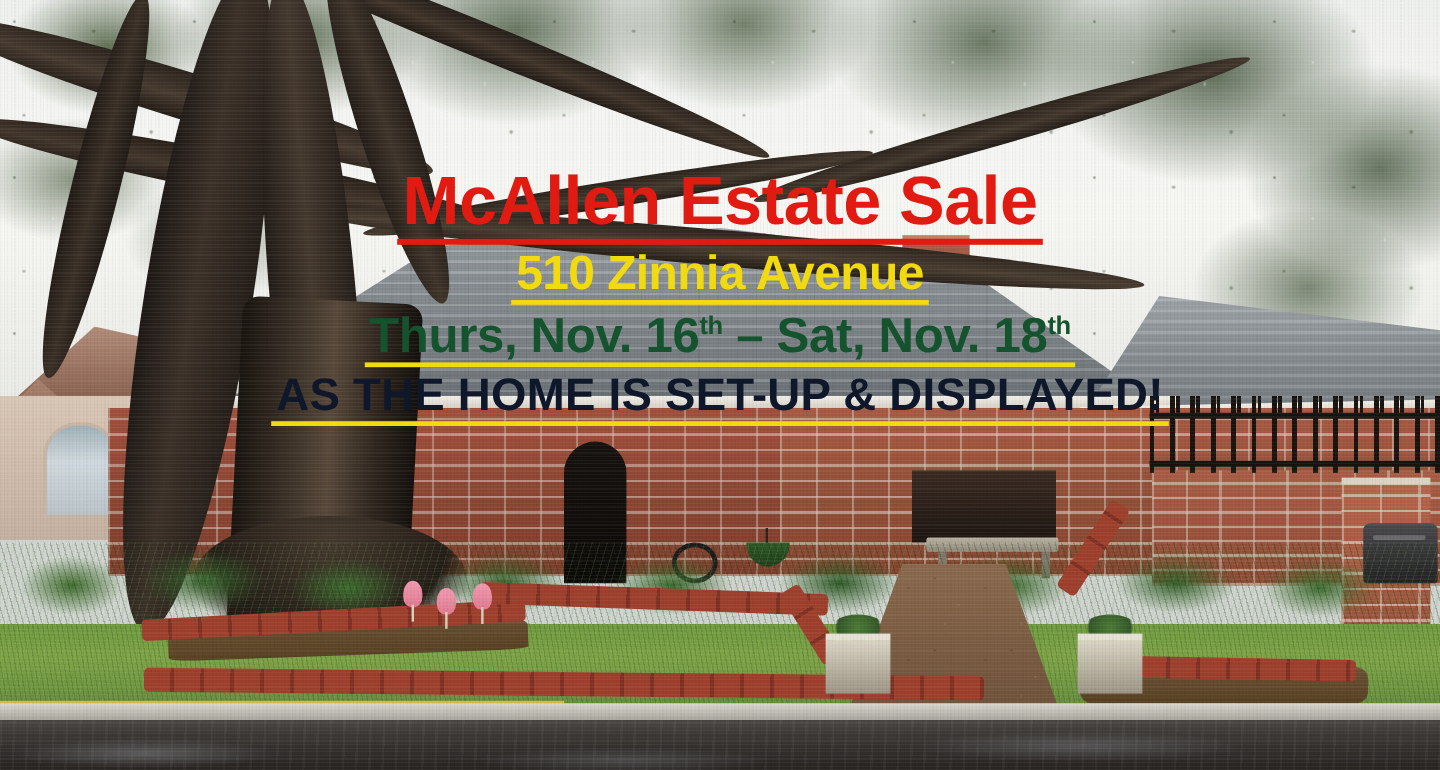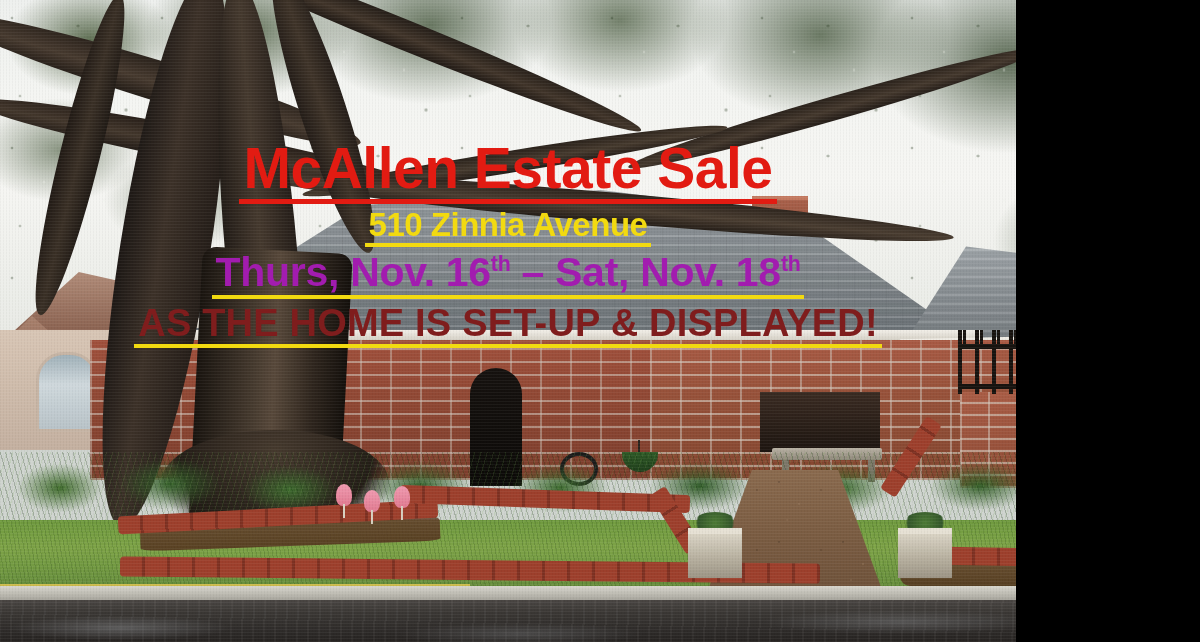--- a/index.html
+++ b/index.html
@@ -1,20 +1,20 @@
 <!DOCTYPE html>
 <html><head>
 <meta charset="utf-8">
 <style>
   html,body{margin:0;padding:0;background:#000;}
   body{font-family:"Liberation Sans", sans-serif;}
 
   #flyer{
     position:relative;
-    width:1016px;height:642px;
+    width:1200px;height:642px;
     overflow:hidden;
     background:#cfd4cf;
   }
 
   
   .photo{position:absolute;inset:0;overflow:hidden;}
 
   
   .sky{
     position:absolute;left:0;top:0;width:1200px;height:330px;
@@ -362,34 +362,34 @@
     display:inline-block;position:relative;padding:0 4px;
   }
   .ln .u::after{
     content:"";position:absolute;left:0;right:0;bottom:-6px;height:4px;
   }
 
   .l-title{font-size:57px;letter-spacing:-.5px;margin-bottom:11px;}
   .l-title .u{color:#E21B12;}
   .l-title .u::after{background:#E21B12;height:5px;bottom:-7px;}
 
-  .l-addr{font-size:33px;letter-spacing:-.5px;margin-bottom:11px;}
+  .l-addr{font-size:40px;letter-spacing:-.5px;margin-bottom:11px;}
   .l-addr .u{color:#F2DA10;}
   .l-addr .u::after{background:#F2DA10;height:4px;bottom:-6px;}
 
   .l-dates{font-size:41px;letter-spacing:-.3px;margin-bottom:11px;}
-  .l-dates .u{color:#a21caf;}
+  .l-dates .u{color:#14532d;}
   .l-dates .u::after{background:#F2DA10;height:4px;bottom:-6px;}
 
   .l-note{font-size:38px;letter-spacing:.2px;margin-bottom:11px;}
   .l-note .u{color:#F2DA10;}
   .l-note .u::after{background:#F2DA10;height:4px;bottom:-6px;}
 
   .l-note2{font-size:38px;letter-spacing:.2px;}
-  .l-note2 .u{color:#7f1d1d;text-align:right;}
+  .l-note2 .u{color:#0f172a;text-align:right;}
   .l-note2 .u::after{background:#F2DA10;height:4px;bottom:-6px;}
 
   sup{font-size:.52em;vertical-align:super;line-height:0;font-weight:bold;}
 </style>
 </head>
 <body>
 
 <div id="flyer">
 
   <div class="photo">

